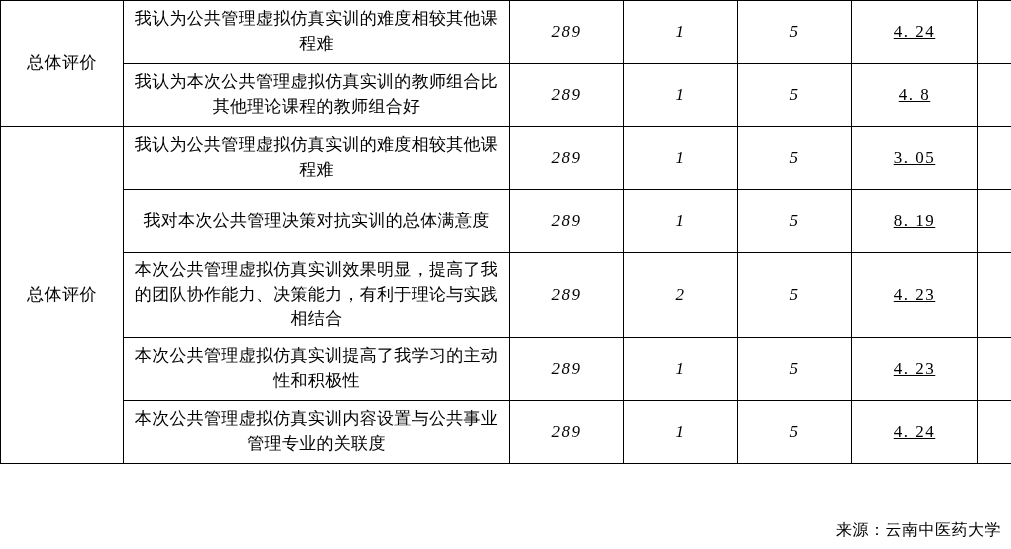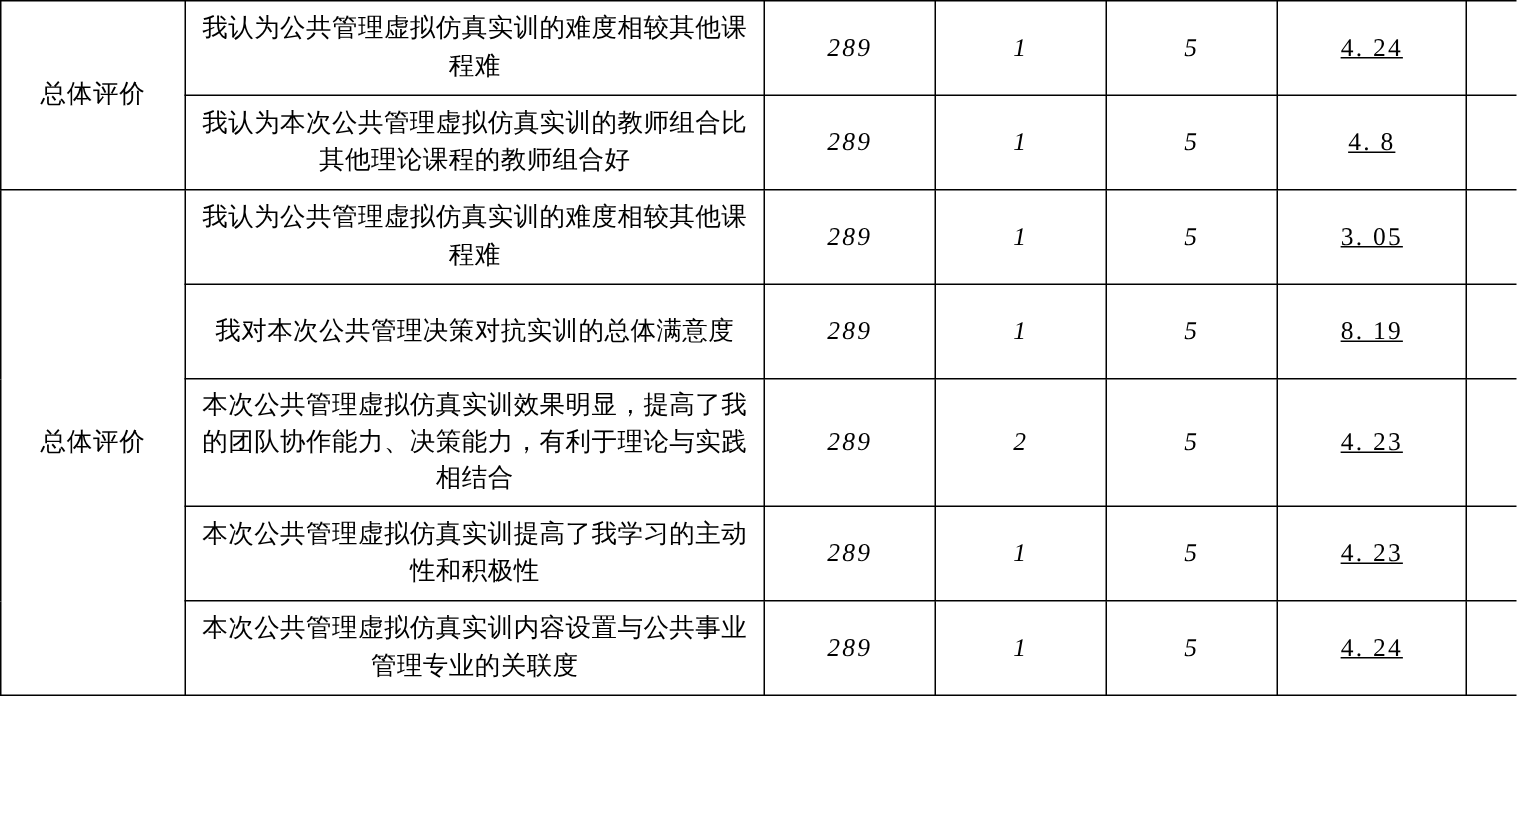--- a/index.html
+++ b/index.html
@@ -139,14 +139,15 @@
         <td class="num">289</td>
         <td class="num">1</td>
         <td class="num">5</td>
         <td class="num-wide">4. 24</td>
         <td class="num-wide">0. 664</td>
       </tr>
 
     </tbody>
   </table>
 
+  <div class="source">来源：云南中医药大学</div>
 
 </div>
 
 </body></html>

